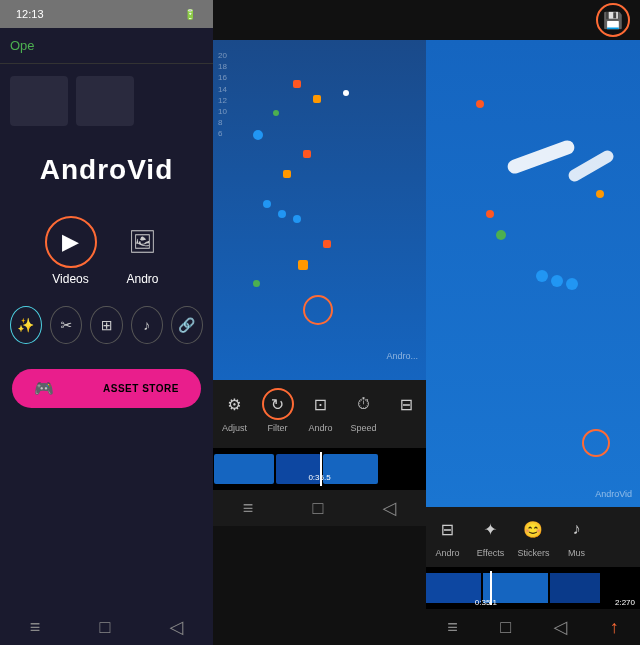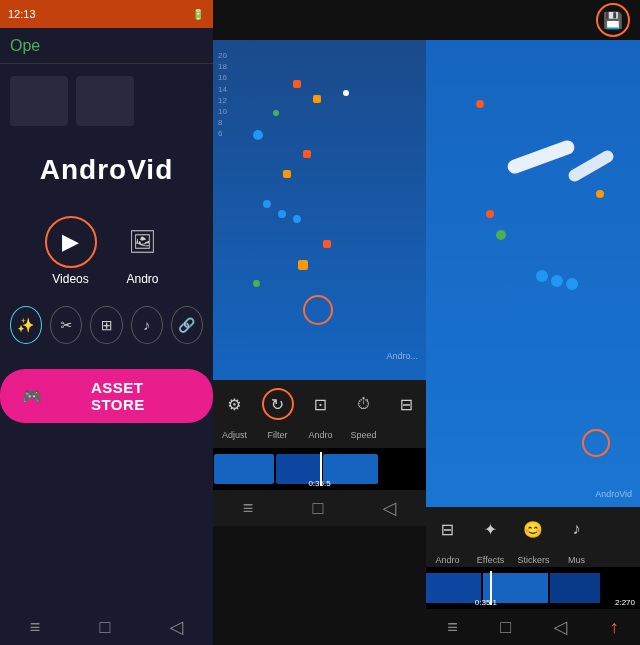--- a/index.html
+++ b/index.html
@@ -19,25 +19,25 @@
       height: 645px;
       background: #1a1a2e;
       display: flex;
       flex-direction: column;
       position: relative;
       overflow: hidden;
     }
 
     .status-bar {
       height: 28px;
-      background: #c2410c;
+      background: #737373;
       display: flex;
       align-items: center;
       justify-content: space-between;
-      padding: 0 8px;
+      padding: 0 16px;
       font-size: 11px;
       color: #fff;
     }
 
     .status-left { display: flex; align-items: center; gap: 3px; }
     .status-right { display: flex; align-items: center; gap: 2px; font-size: 10px; }
 
     .top-bar {
       height: 36px;
       background: #1a1a2e;
@@ -49,21 +49,21 @@
     }
 
     .top-bar-title {
       color: #fff;
       font-size: 13px;
       flex: 1;
     }
 
     .top-bar-open {
       color: #4CAF50;
-      font-size: 16px;
+      font-size: 13px;
       text-align: center;
     }
 
     .thumbnail-row {
       display: flex;
       gap: 8px;
       padding: 12px 10px 8px;
     }
 
     .thumbnail-box {
@@ -160,23 +160,23 @@
       cursor: pointer;
       width: fit-content;
     }
 
     .asset-store-icon {
       font-size: 16px;
       color: #fff;
     }
 
     .asset-store-label {
-      color: #ffffff;
+      color: #000000;
       font-weight: bold;
-      font-size: 15px;
+      font-size: 10px;
       letter-spacing: 0.5px;
       margin-left: 41px;
     }
 
     .nav-bar-1 {
       position: absolute;
       bottom: 0;
       width: 100%;
       height: 36px;
       display: flex;
@@ -258,21 +258,20 @@
     }
 
     .toolbar-btn-icon.active-circle {
       border: 2px solid #FF6B35;
       border-radius: 50%;
     }
 
     .toolbar-btn-label {
       color: #aaa;
       font-size: 9px;
-      margin-top: 7px;
     }
 
     .timeline-strip {
       height: 42px;
       background: #000;
       display: flex;
       align-items: center;
       overflow: hidden;
       position: relative;
     }
@@ -296,21 +295,21 @@
       left: 50%;
       top: 4px;
       width: 2px;
       height: 34px;
       background: #fff;
       z-index: 10;
     }
 
     .timeline-time {
       position: absolute;
-      bottom: 2px;
+      bottom: 8px;
       left: 50%;
       transform: translateX(-50%);
       color: #fff;
       font-size: 8px;
     }
 
     .nav-bar-2 {
       height: 36px;
       display: flex;
       align-items: center;

